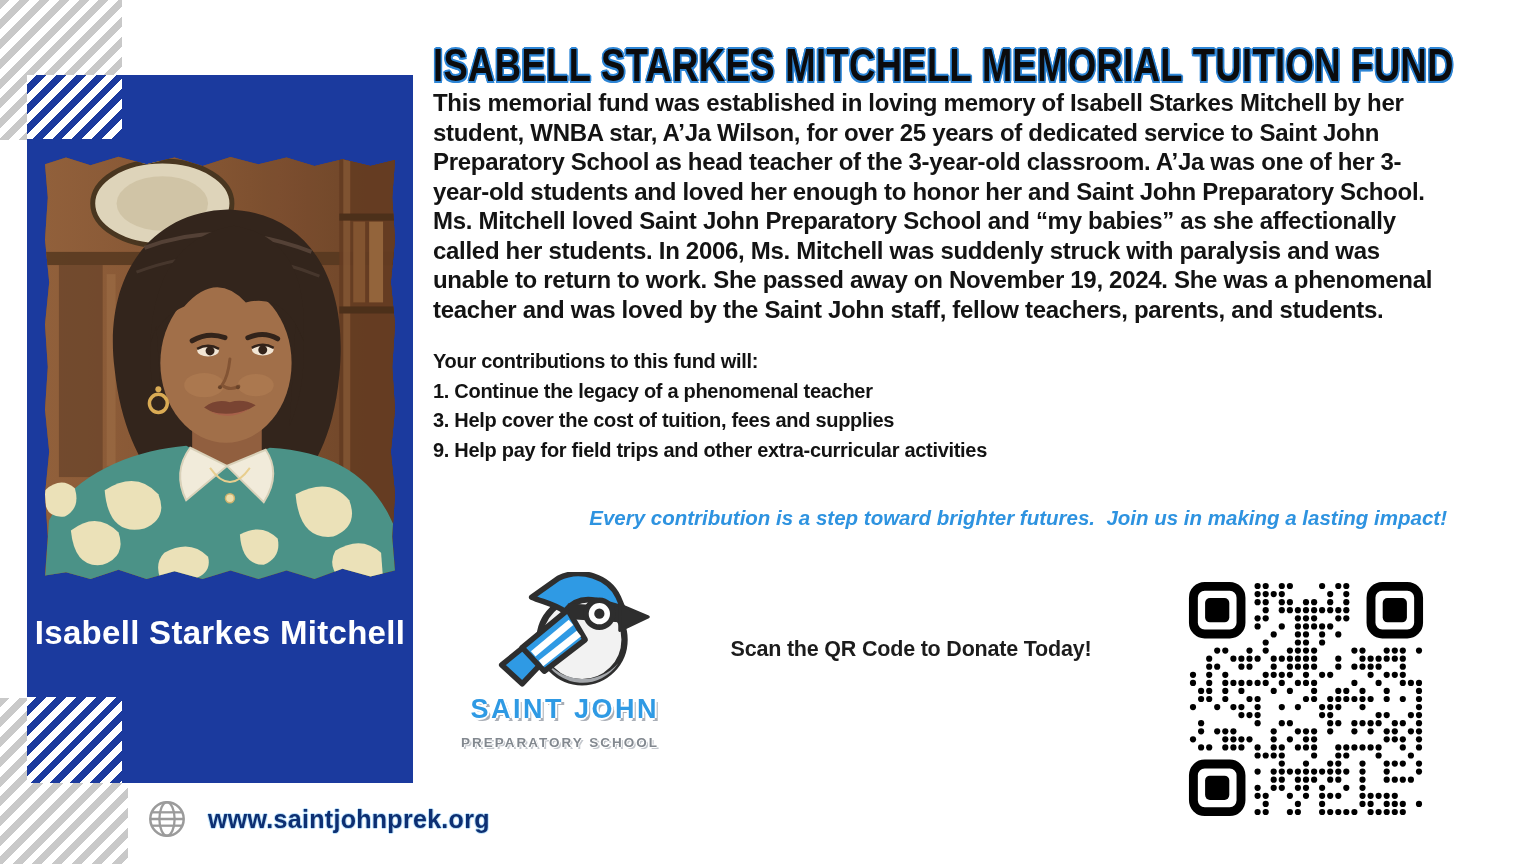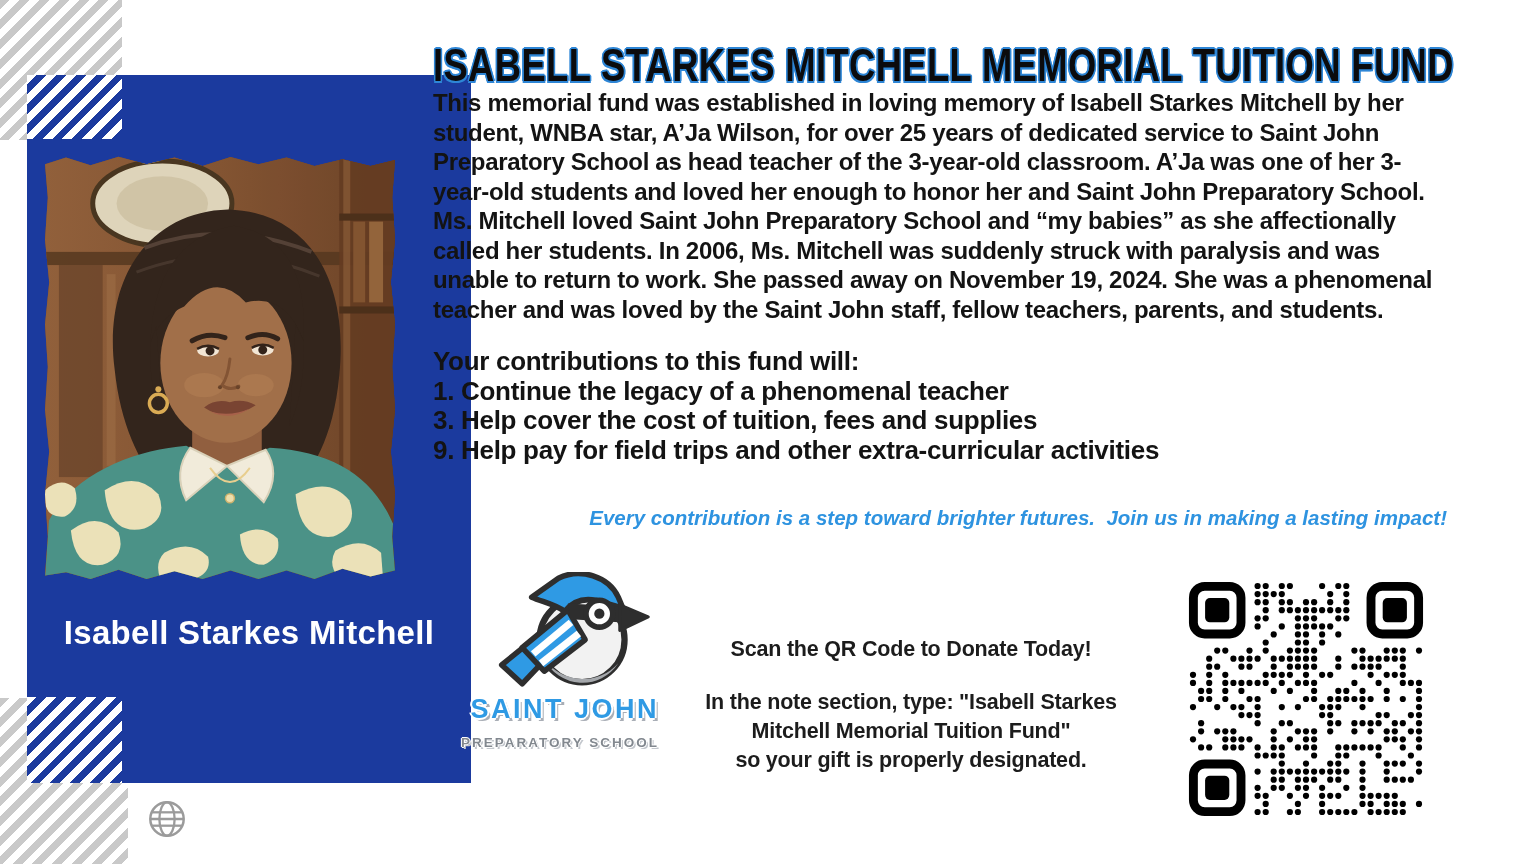--- a/index.html
+++ b/index.html
@@ -5,21 +5,21 @@
   * { margin:0; padding:0; box-sizing:border-box; }
   body { background:#ffffff; font-family:"Liberation Sans", sans-serif; }
   .canvas { position:relative; width:1536px; height:864px; background:#fff; overflow:hidden; }
 
   
   .stripes-gray { position:absolute; background:repeating-linear-gradient(135deg,#c9c9c9 0 7px, rgba(0,0,0,0) 7px 14px); z-index:1; }
   .stripes-tl { left:0; top:0; width:122px; height:140px; }
   .stripes-bl { left:0; top:698px; width:128px; height:166px; }
 
   
-  .panel { position:absolute; left:27px; top:75px; width:444px; height:708px; background:var(--panel_blue,#1b3a9e); z-index:2; }
+  .panel { position:absolute; left:27px; top:75px; width:386px; height:708px; background:var(--panel_blue,#1b3a9e); z-index:2; }
   .panel-stripes { position:absolute; background:repeating-linear-gradient(135deg,#ffffff 0 7px, rgba(0,0,0,0) 7px 14px); }
   .panel-stripes.top { left:0; top:0; width:95px; height:64px; }
   .panel-stripes.bottom { left:0; bottom:0; width:95px; height:86px; }
 
   .photo { position:absolute; left:18px; top:80px; width:350px; height:424px; background:#7b4b2c;
     clip-path: polygon(0% 2.2%, 6% 0.6%, 13% 2.4%, 21% 0.4%, 29% 2.2%, 37% 0.6%, 45% 2.6%, 53% 0.5%, 61% 2.2%, 69% 0.6%, 77% 2.6%, 85% 1%, 93% 2.6%, 100% 1.2%,
       99.2% 10%, 100% 20%, 98.8% 30%, 100% 40%, 99.2% 50%, 100% 60%, 98.8% 70%, 100% 80%, 99.2% 90%, 100% 98%,
       93% 99.4%, 85% 97.6%, 77% 100%, 69% 98%, 61% 100%, 53% 98%, 45% 100%, 37% 98.2%, 29% 100%, 21% 97.8%, 13% 100%, 6% 98.4%, 0% 99.2%,
       0.8% 90%, 0% 80%, 1.2% 70%, 0% 60%, 0.8% 50%, 0% 40%, 1.2% 30%, 0% 20%, 0.8% 10%); }
   .photo svg { display:block; width:100%; height:100%; }
@@ -30,21 +30,21 @@
   
   .title { position:absolute; left:433px; top:38px; white-space:nowrap; font-size:46px; font-weight:bold;
     letter-spacing:0.5px; transform:scaleX(0.79); transform-origin:left top; color:#0b0b0d;
     text-shadow:-2px 0 0 var(--title_outline,#2e86d6), 2px 0 0 var(--title_outline,#2e86d6),
       0 -2px 0 var(--title_outline,#2e86d6), 0 2px 0 var(--title_outline,#2e86d6),
       -1.5px -1.5px 0 var(--title_outline,#2e86d6), 1.5px -1.5px 0 var(--title_outline,#2e86d6),
       -1.5px 1.5px 0 var(--title_outline,#2e86d6), 1.5px 1.5px 0 var(--title_outline,#2e86d6); z-index:3; }
 
   .body-copy { position:absolute; left:433px; top:88px; width:1014px; font-size:24px; font-weight:700;
     line-height:29.5px; letter-spacing:-0.3px; color:#131313; z-index:3; }
-  .contrib { position:absolute; left:433px; top:347px; width:1014px; font-size:26px; font-weight:700;
+  .contrib { position:absolute; left:433px; top:347px; width:1014px; font-size:20px; font-weight:700;
     line-height:29.6px; letter-spacing:-0.3px; color:#131313; z-index:3; }
   .highlight { position:absolute; left:433px; top:506px; width:1014px; text-align:right; font-size:20.5px;
     font-weight:700; font-style:italic; color:var(--highlight_blue,#2e93e0); white-space:pre-wrap; z-index:3; }
 
   .logo { position:absolute; left:447px; top:572px; width:212px; text-align:right; z-index:3; }
   .logo svg.bird { width:176px; height:126px; }
   .logo-name { font-size:27px; font-weight:bold; letter-spacing:2.5px; color:var(--logo_blue,#2f9ae4); margin-top:-8px;
     text-shadow:-2px 0 #fff, 2px 0 #fff, 0 -2px #fff, 0 2px #fff, 3px 3px 0 #a9aeb6; }
   .logo-sub { font-size:13.5px; font-weight:bold; letter-spacing:2px; color:var(--logo_gray,#82888f); margin-top:10px;
     text-shadow:-1px 0 #fff, 1px 0 #fff, 0 -1px #fff, 0 1px #fff, 2px 2px 0 #c3c7cd; }
@@ -188,23 +188,20 @@
       <circle cx="136" cy="53" r="6.5" fill="#2e2e2e"></circle>
 
       <polygon points="162,42 198,57 162,74" fill="#2e2e2e" stroke="#2e2e2e" stroke-width="4" stroke-linejoin="round"></polygon>
     </svg>
     <div class="logo-name">SAINT JOHN</div>
     <div class="logo-sub">PREPARATORY SCHOOL</div>
   </div>
 
   <div class="donate">
     <div class="l1">Scan the QR Code to Donate Today!</div>
-    <div class="l2">In the note section, type: "Isabell Starkes
-Mitchell Memorial Tuition Fund"
-so your gift is properly designated.</div>
   </div>
 
   <div class="qr">
     <svg id="qr-svg" viewBox="0 0 250 250" fill="#000">
         <circle cx="76.6" cy="12.0" r="3.1"></circle>
         <circle cx="84.7" cy="12.0" r="3.1"></circle>
         <circle cx="100.8" cy="12.0" r="3.1"></circle>
         <circle cx="108.9" cy="12.0" r="3.1"></circle>
         <circle cx="141.1" cy="12.0" r="3.1"></circle>
         <circle cx="157.3" cy="12.0" r="3.1"></circle>
@@ -540,15 +537,16 @@
   </div>
 
   <div class="footer">
     <svg class="globe" viewBox="0 0 44 44">
       <circle cx="22" cy="22" r="17.5" fill="none" stroke="#9b9b9b" stroke-width="2.6"></circle>
       <ellipse cx="22" cy="22" rx="8" ry="17.5" fill="none" stroke="#9b9b9b" stroke-width="2.4"></ellipse>
       <line x1="5.5" y1="15" x2="38.5" y2="15" stroke="#9b9b9b" stroke-width="2.4"></line>
       <line x1="4.5" y1="22" x2="39.5" y2="22" stroke="#9b9b9b" stroke-width="2.4"></line>
       <line x1="5.5" y1="29" x2="38.5" y2="29" stroke="#9b9b9b" stroke-width="2.4"></line>
     </svg>
+    <div class="site">www.saintjohnprek.org</div>
   </div>
 
 </div>
 
 </body></html>

